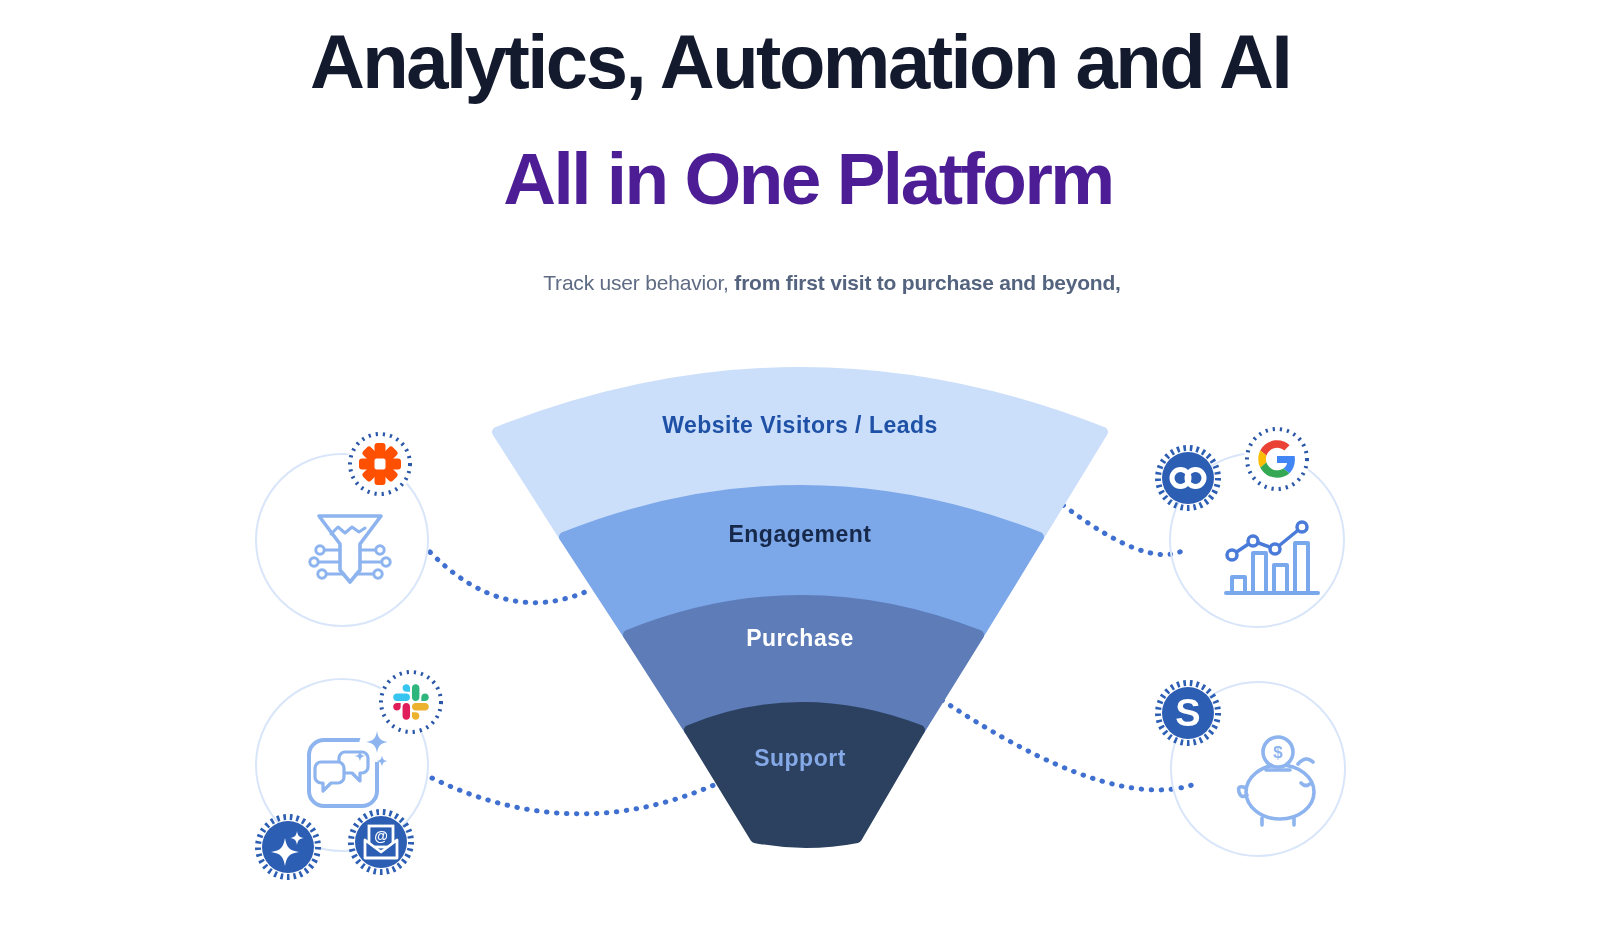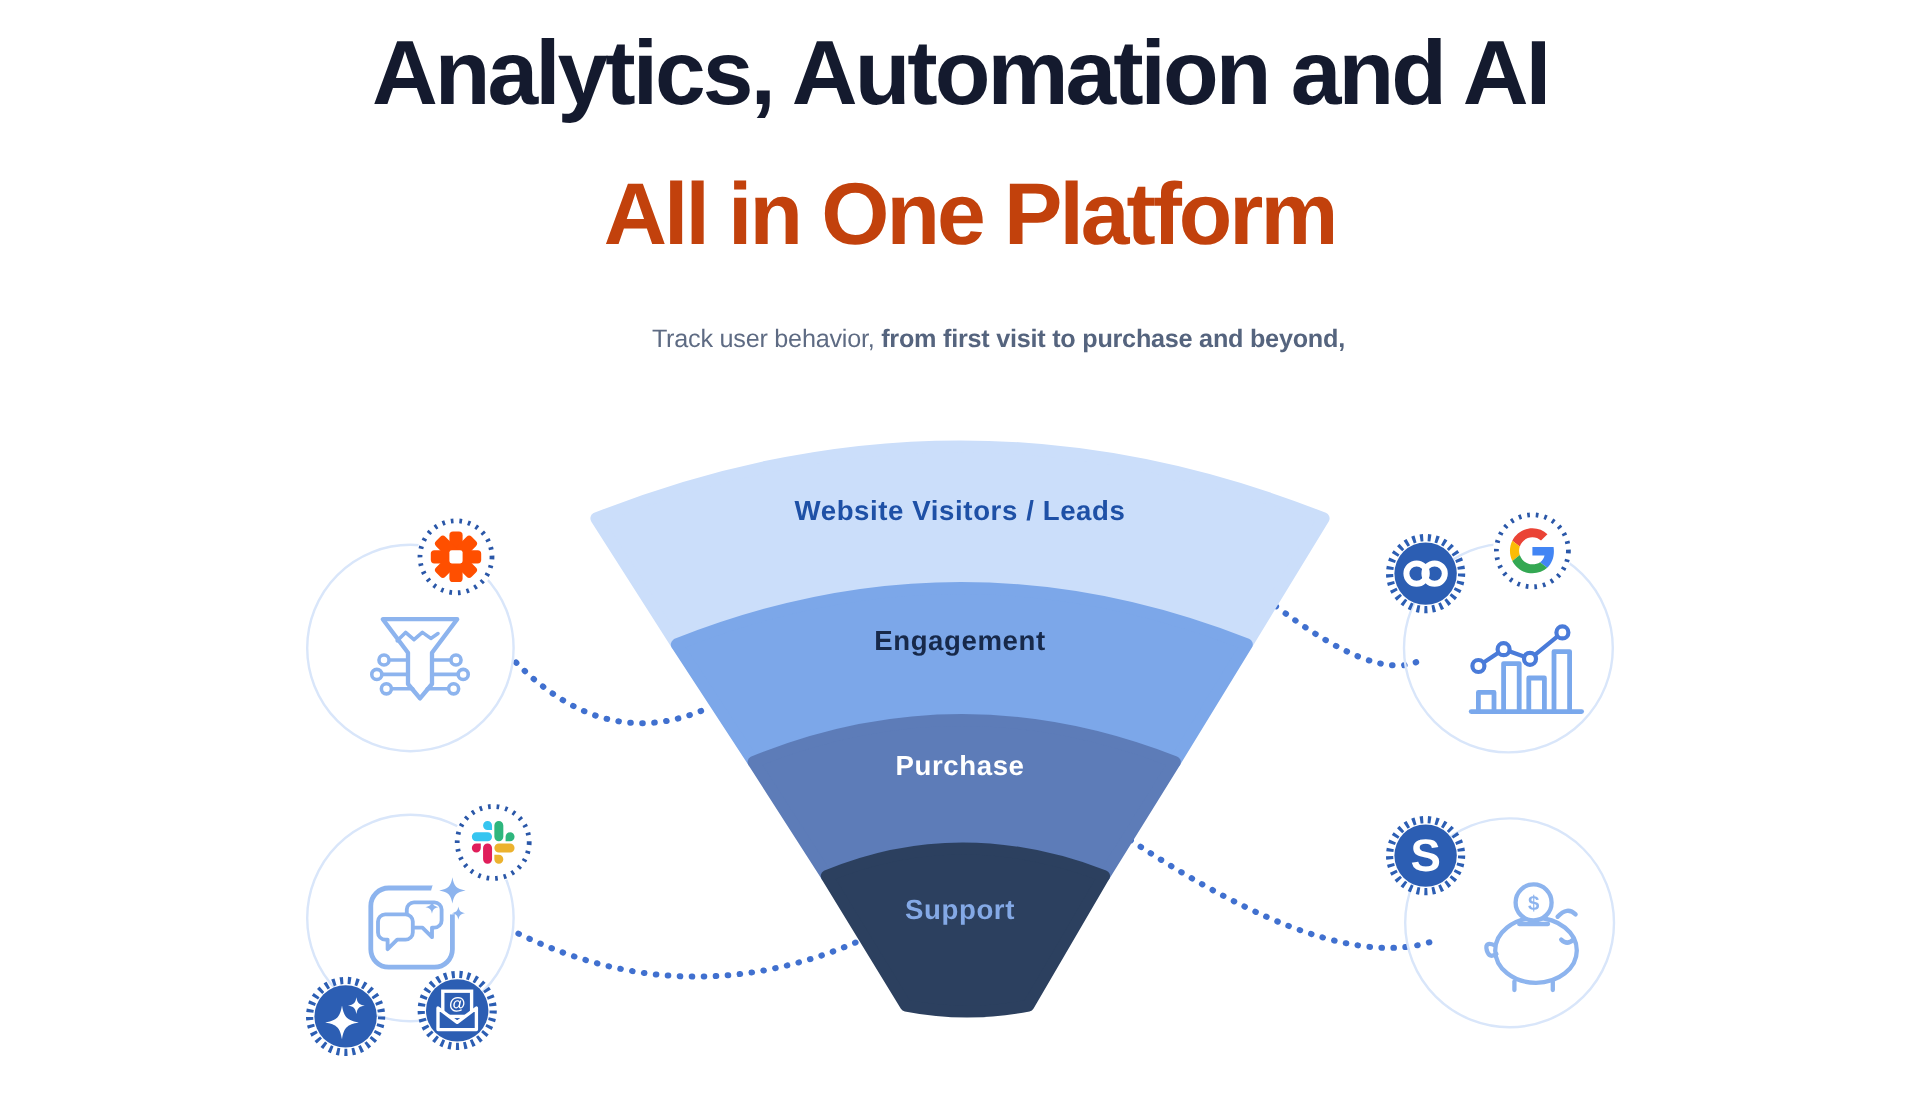--- a/index.html
+++ b/index.html
@@ -1,20 +1,20 @@
 <!DOCTYPE html>
 <html><head>
 <meta charset="utf-8">
 <style>
   html,body{margin:0;padding:0;background:#ffffff;font-family:"Liberation Sans",sans-serif;}
   .page{position:relative;width:1600px;height:927px;background:#ffffff;overflow:hidden;border-radius:15px;}
   .hero-title{position:absolute;top:24px;left:0;width:100%;margin:0;text-align:center;
     font-weight:700;line-height:1;letter-spacing:-2.5px;}
   .hero-title .t1{display:block;font-size:76px;color:#141a2e;}
-  .hero-title .t2{display:block;font-size:73px;color:#c2410c;margin-top:42px;margin-left:16px;}
+  .hero-title .t2{display:block;font-size:73px;color:#4c1d95;margin-top:42px;margin-left:16px;}
   .subtitle{position:absolute;top:266px;left:0;width:100%;margin:0;text-align:center;
     font-size:21px;line-height:33px;color:#5e6b83;letter-spacing:-0.2px;padding-left:32px;}
   .subtitle b{font-weight:700;color:#55647e;}
   .diagram-svg{position:absolute;left:0;top:0;width:1600px;height:927px;}
   .icon{position:absolute;transform:translate(-50%,-50%);}
   .icon svg{display:block;}
 </style>
 </head>
 <body>
 

